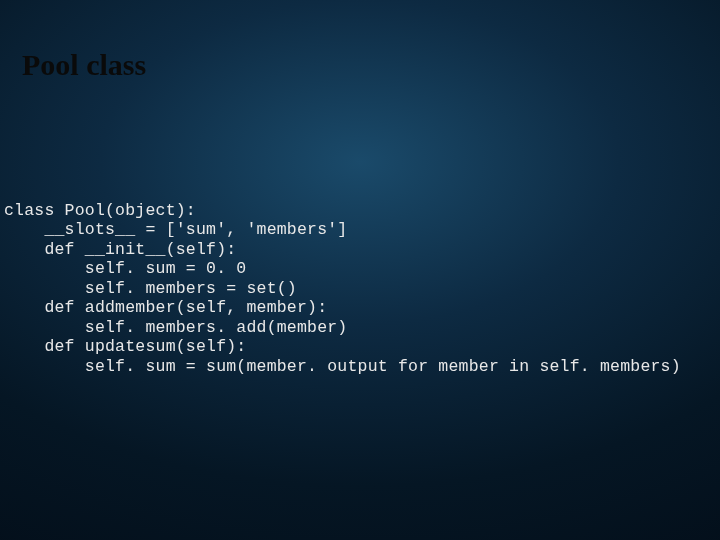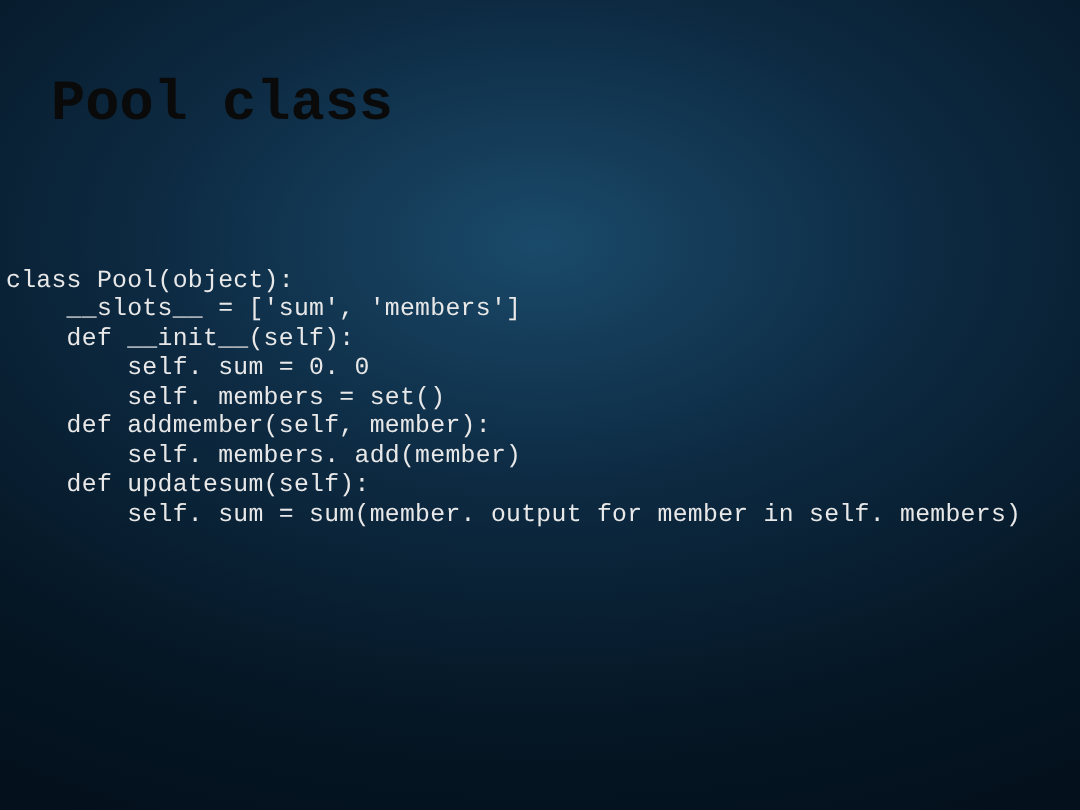--- a/index.html
+++ b/index.html
@@ -10,29 +10,29 @@
     color: #ffffff;
   }
   .slide {
     width: 720px;
     height: 540px;
     position: relative;
   }
   .title {
     position: absolute;
     top: 48px;
-    left: 34px;
-    font-family: Liberation Mono, monospace;
+    left: 22px;
+    font-family: Liberation Serif, serif;
     font-weight: bold;
-    font-size: 38px;
+    font-size: 30px;
     color: #0a0a0a;
   }
   .code-block {
     position: absolute;
-    top: 177px;
+    top: 201px;
     left: 4px;
     font-family: 'Courier New', Courier, monospace;
     font-size: 16.5px;
     line-height: 1.18;
     white-space: pre;
     color: #e8e8e8;
     letter-spacing: 0.2px;
   }
 </style>
 </head>

